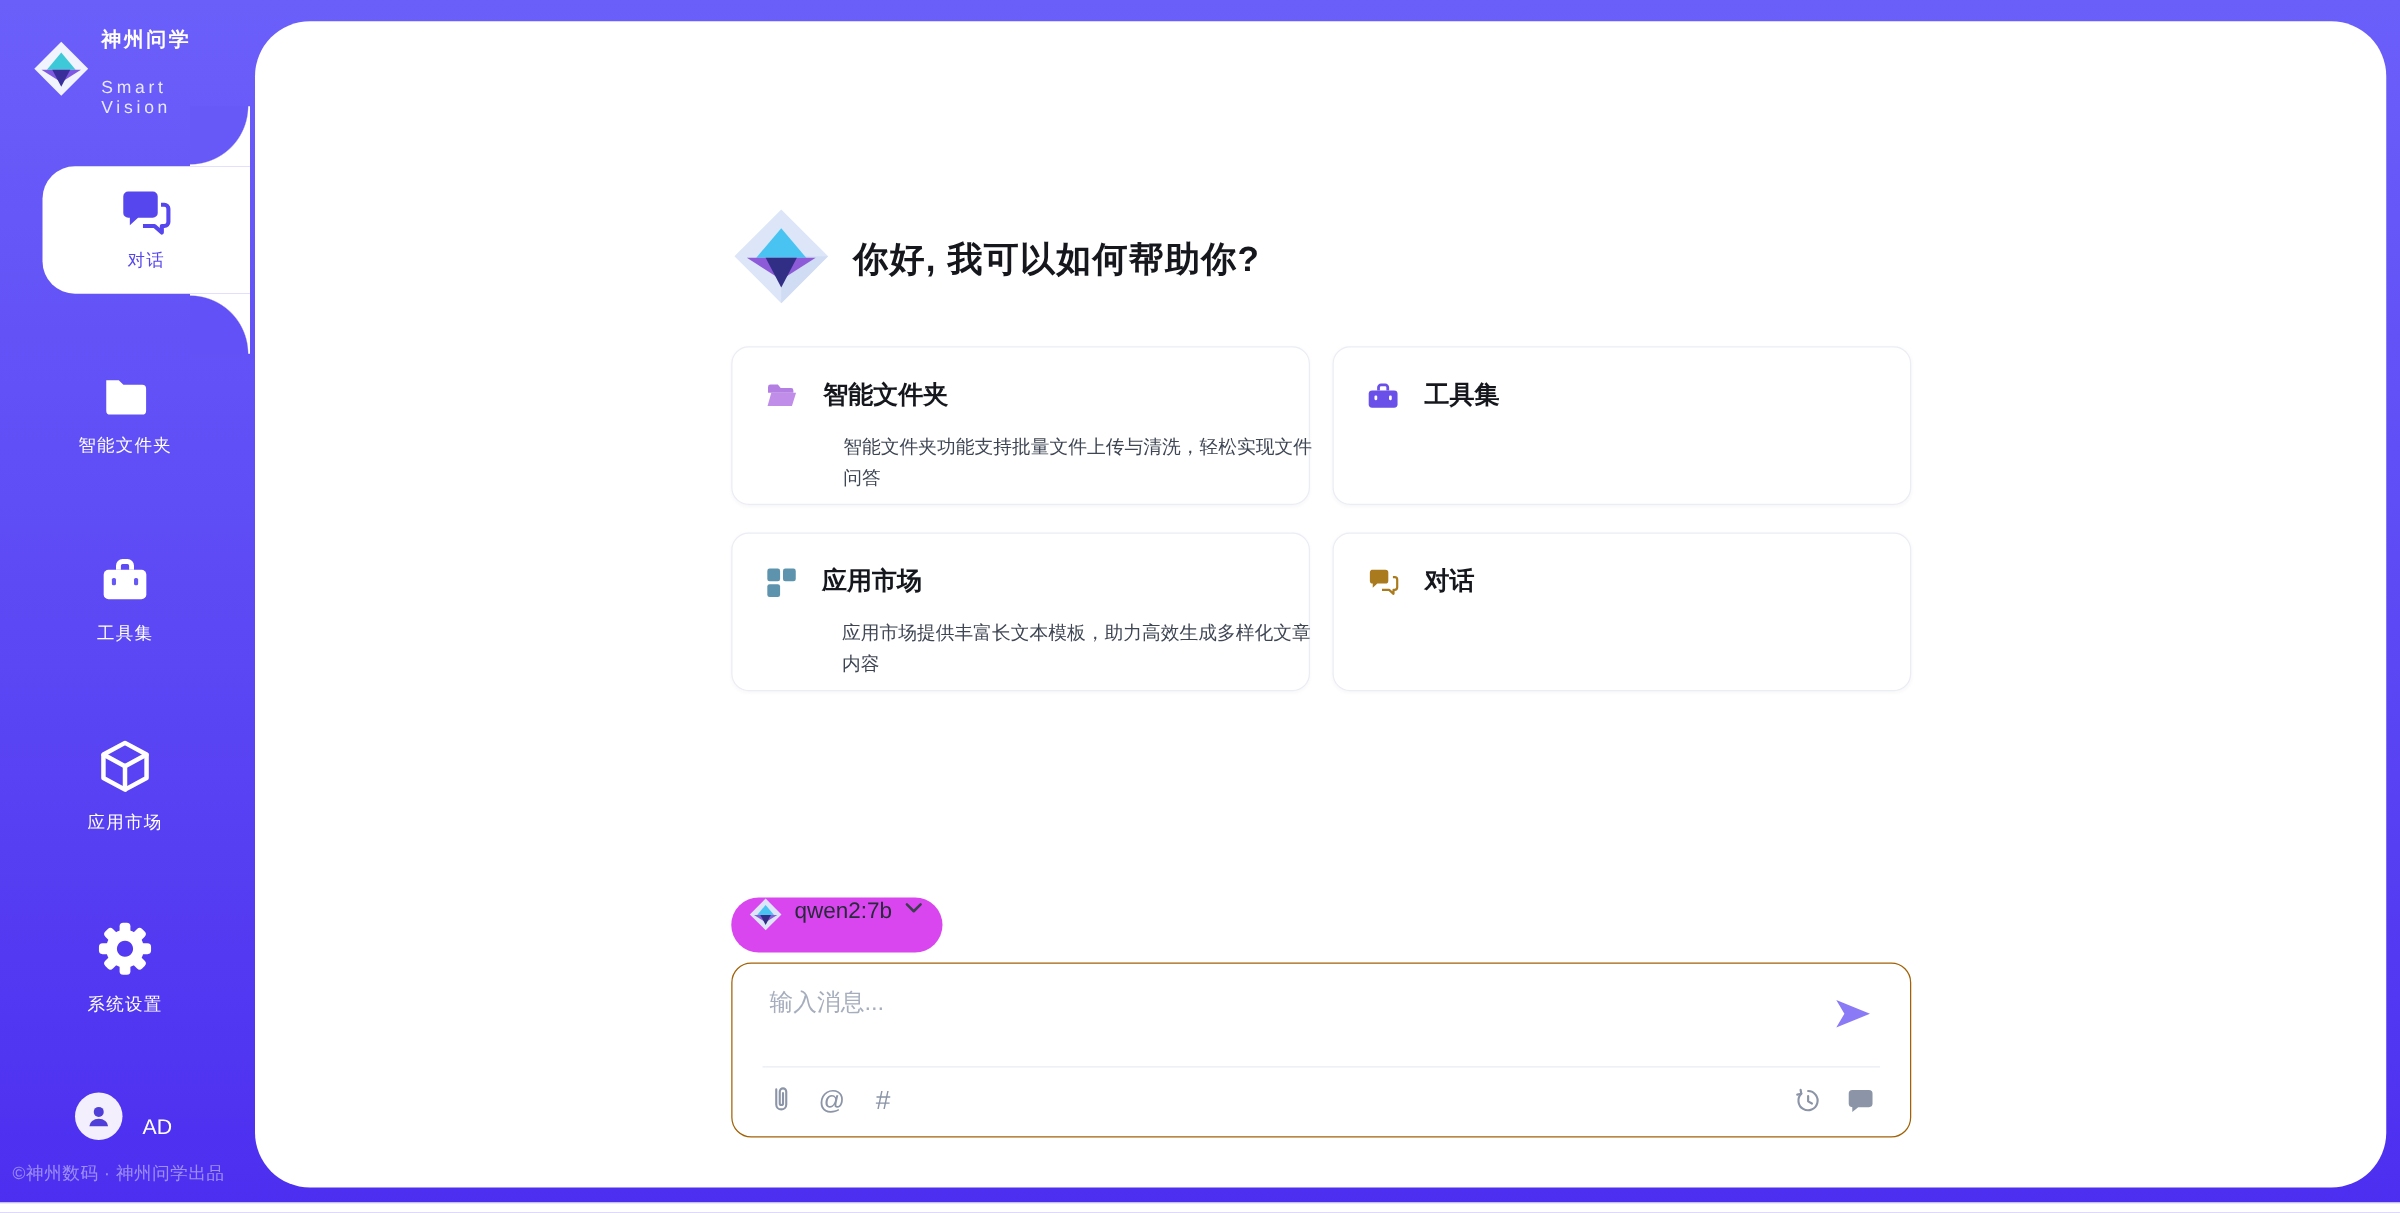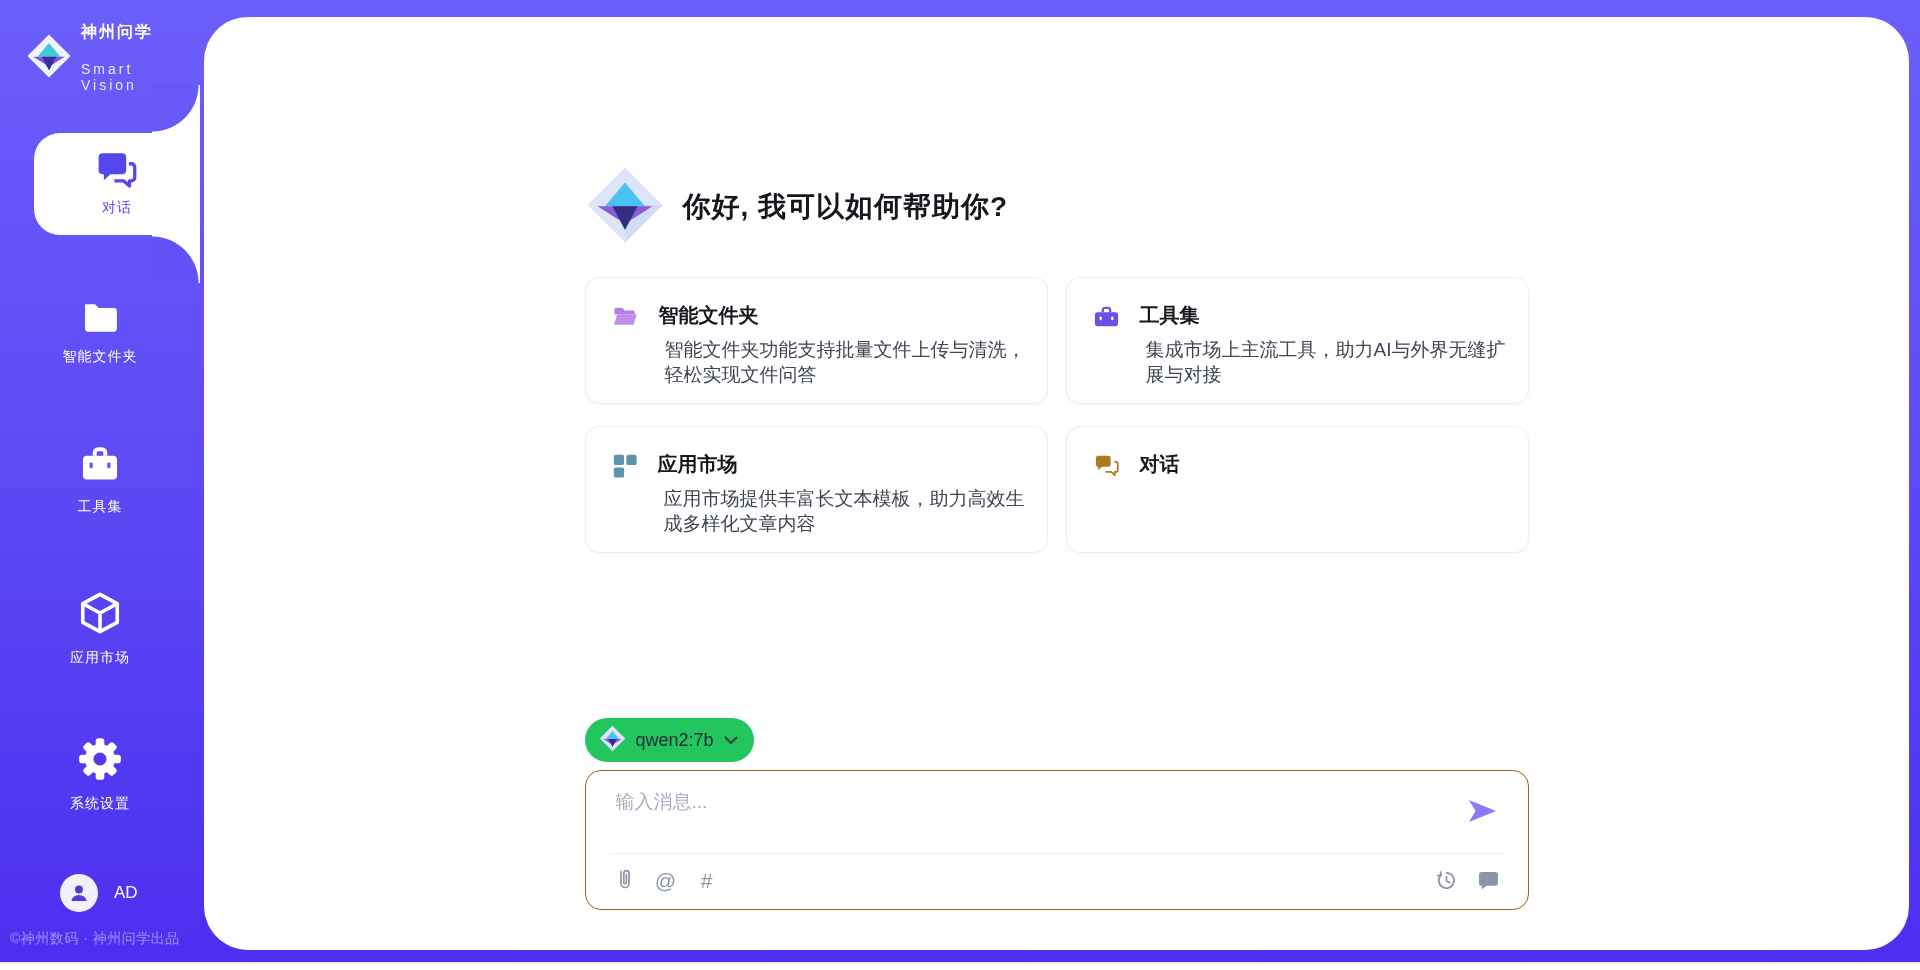--- a/index.html
+++ b/index.html
@@ -32,21 +32,21 @@
   .curve{position:absolute;width:48px;height:48px;}
   .curve.t{left:152px;top:85px;
        background:radial-gradient(circle 48px at 0 0,#6659f7 0 46px,#fff 47px);}
   .curve.b{left:152px;top:235px;
        background:radial-gradient(circle 48px at 0 48px,#6251f6 0 46px,#fff 47px);}
   .tab-active .lbl{color:#5646ee;}
   .tab-inner{position:relative;width:100%;height:100%;padding-top:16px;box-sizing:border-box;
        text-align:center;}
   .tab-inner .lbl{font-size:14px;letter-spacing:1px;display:block;margin-top:6px;}
 
-  .user-row{position:absolute;left:60px;top:874px;display:flex;align-items:center;gap:16px;cursor:pointer;}
+  .user-row{position:absolute;left:60px;top:874px;display:flex;align-items:flex-end;gap:16px;cursor:pointer;}
   .avatar{width:38px;height:38px;border-radius:50%;background:#f3effc;
        display:flex;align-items:center;justify-content:center;}
   .user-name{color:#fff;font-size:17px;}
   .side-footer{position:absolute;left:10px;top:930px;width:190px;
        color:rgba(255,255,255,0.45);font-size:14px;letter-spacing:0.5px;}
 
   
   .content-col{position:absolute;left:50%;transform:translateX(-50%);top:0;width:944px;height:100%;}
 
   .greeting{position:absolute;left:0;top:148px;display:flex;align-items:center;gap:18px;}
@@ -54,24 +54,24 @@
 
   .cards{position:absolute;left:0;top:260px;width:944px;
        display:grid;grid-template-columns:463px 463px;grid-column-gap:18px;grid-row-gap:22px;}
   .card{box-sizing:border-box;width:463px;height:127px;background:#fff;
        border:1px solid #ebedf4;border-radius:14px;padding:24px 22px 0 26px;
        display:flex;align-items:flex-start;cursor:pointer;
        box-shadow:0 1px 3px rgba(40,40,80,0.04);}
   .card .card-ic{flex:0 0 26px;margin-top:2px;}
   .card .card-txt{margin-left:20px;}
   .card h3{margin:0 0 8px 0;font-size:20px;font-weight:bold;color:#15171d;}
-  .card p{margin:6px;font-size:19px;line-height:25px;color:#3e4553;width:375px;}
+  .card p{margin:16px;font-size:15px;line-height:25px;color:#3e4553;width:375px;}
 
   .model-pill{position:absolute;left:0;top:701px;height:44px;padding:0 16px 0 14px;
-       background:#22c55e;border-radius:22px;display:inline-flex;align-items:center;gap:10px;
+       background:#d946ef;border-radius:22px;display:inline-flex;align-items:flex-start;gap:10px;
        cursor:pointer;}
   .model-pill .name{font-size:18px;color:#262b38;}
 
   .composer{position:absolute;left:0;top:753px;width:944px;height:140px;box-sizing:border-box;
        background:#fff;border:1px solid #a16207;border-radius:16px;}
   .composer textarea{position:absolute;left:28px;top:16px;width:840px;height:56px;
        border:none;outline:none;resize:none;font-family:inherit;
        font-size:19px;color:#30343f;background:transparent;}
   .composer textarea::placeholder{color:#a6aebd;}
   .send-btn{position:absolute;right:30px;top:24px;width:32px;height:32px;cursor:pointer;
@@ -217,21 +217,20 @@
           <span class="card-ic">
             <svg width="27" height="24" viewBox="0 0 28 26">
               <path d="M10 9 V6.5 a2.2 2.2 0 0 1 2.2 -2.2 h3.6 a2.2 2.2 0 0 1 2.2 2.2 V9" fill="none" stroke="#6a4fe8" stroke-width="2.4"></path>
               <rect x="1.5" y="9" width="25" height="15" rx="3" fill="#6a4fe8"></rect>
               <rect x="6.5" y="13.5" width="2.4" height="4" rx="1" fill="#ffffff"></rect>
               <rect x="19.1" y="13.5" width="2.4" height="4" rx="1" fill="#ffffff"></rect>
             </svg>
           </span>
           <span class="card-txt">
             <h3>工具集</h3>
-            <p>集成市场上主流工具，助力AI与外界无缝扩展与对接</p>
           </span>
         </div>
 
         <div class="card">
           <span class="card-ic">
             <svg width="26" height="26" viewBox="0 0 28 28">
               <rect x="2" y="2" width="11" height="11" rx="2" fill="#5e93ad"></rect>
               <rect x="15.5" y="2" width="11" height="11" rx="2" fill="#5e93ad"></rect>
               <rect x="2" y="15.5" width="11" height="11" rx="2" fill="#5e93ad"></rect>
               <rect x="15.5" y="15.5" width="11" height="11" rx="2" fill="#5e93ad" transform="rotate(45 21 21) scale(0.92) " transform-origin="21 21"></rect>

